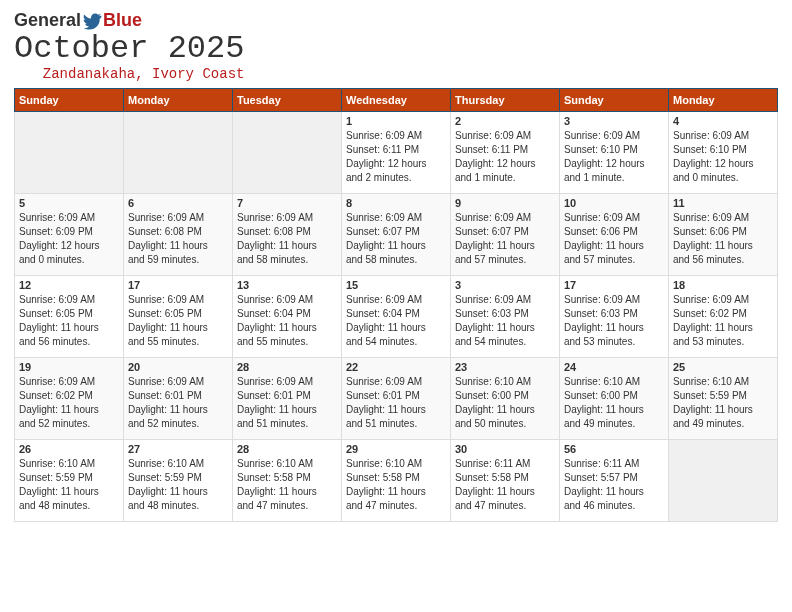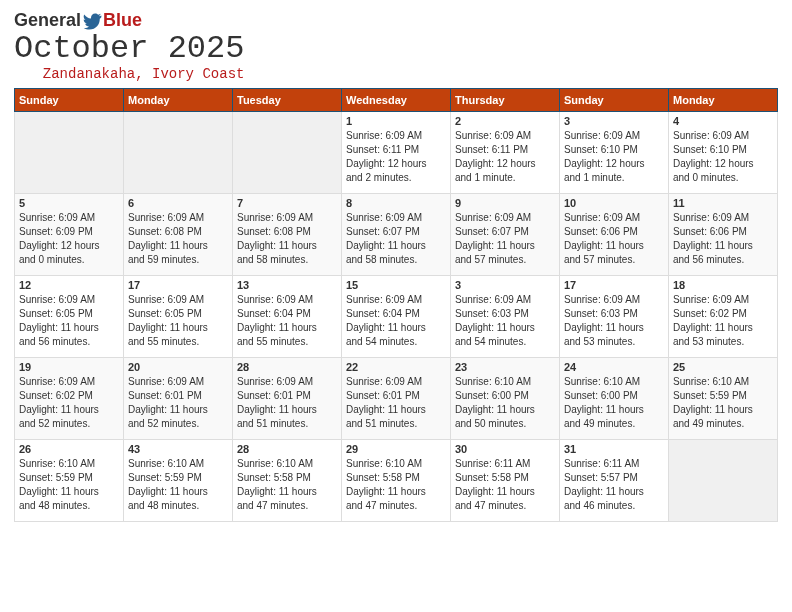--- a/index.html
+++ b/index.html
@@ -319,21 +319,21 @@
         </tr>
         <tr>
           <td>
             <span class="day-number">26</span>
             <div class="day-info" style="white-space: pre-line;">Sunrise: 6:10 AM
 Sunset: 5:59 PM
 Daylight: 11 hours
 and 48 minutes.</div>
           </td>
           <td>
-            <span class="day-number">43</span>
+            <span class="day-number">27</span>
             <div class="day-info" style="white-space: pre-line;">Sunrise: 6:10 AM
 Sunset: 5:59 PM
 Daylight: 11 hours
 and 48 minutes.</div>
           </td>
           <td>
             <span class="day-number">28</span>
             <div class="day-info" style="white-space: pre-line;">Sunrise: 6:10 AM
 Sunset: 5:58 PM
 Daylight: 11 hours
@@ -347,21 +347,21 @@
 and 47 minutes.</div>
           </td>
           <td>
             <span class="day-number">30</span>
             <div class="day-info" style="white-space: pre-line;">Sunrise: 6:11 AM
 Sunset: 5:58 PM
 Daylight: 11 hours
 and 47 minutes.</div>
           </td>
           <td>
-            <span class="day-number">31</span>
+            <span class="day-number">56</span>
             <div class="day-info" style="white-space: pre-line;">Sunrise: 6:11 AM
 Sunset: 5:57 PM
 Daylight: 11 hours
 and 46 minutes.</div>
           </td>
           <td class="empty-cell"></td>
         </tr>
       </tbody>
   </table>
 </div>

